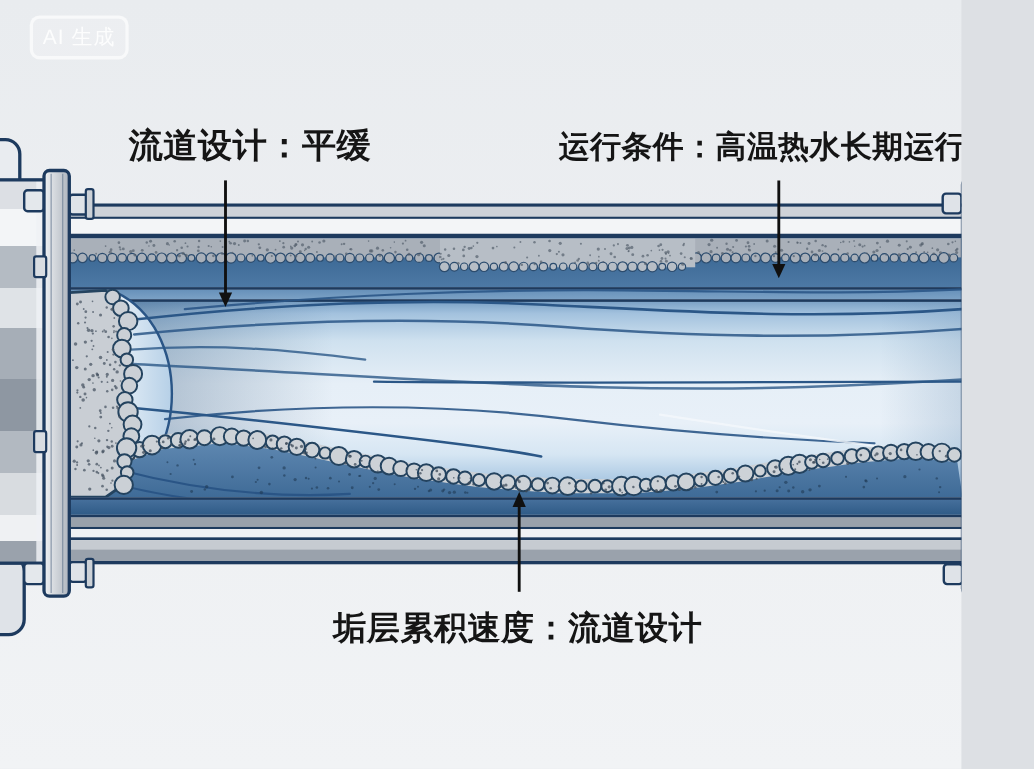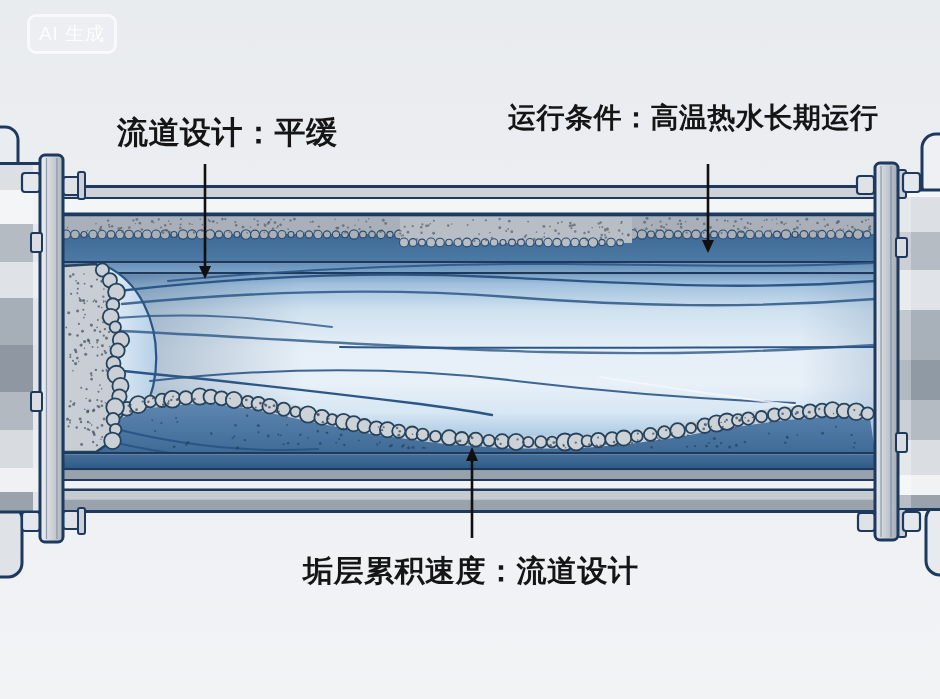--- a/index.html
+++ b/index.html
@@ -1,27 +1,27 @@
 <!DOCTYPE html>
 <html><head>
 <meta charset="utf-8">
 <style>
   html,body{margin:0;padding:0;background:#dde0e4;}
   .stage{
-    position:relative;width:940px;height:699px;overflow:hidden;
+    position:relative;width:874px;height:699px;overflow:hidden;
     background:linear-gradient(180deg,#e9ecef 0%,#edeff2 45%,#f1f3f5 100%);
     font-family:"Liberation Sans",sans-serif;
   }
   .stage svg{position:absolute;left:0;top:0;}
   .label{
     position:absolute;font-weight:700;color:#151515;white-space:nowrap;
     letter-spacing:0.5px;
   }
   .label-flow{left:117px;top:112px;font-size:31px;}
-  .label-operating{left:508px;top:99px;font-size:28px;}
+  .label-operating{left:508px;top:115px;font-size:28px;}
   .label-scale{left:303px;top:551px;font-size:30px;}
   .watermark{
     position:absolute;left:27px;top:14px;width:84px;height:34px;
     border:3px solid rgba(255,255,255,0.6);border-radius:9px;
     background:rgba(255,255,255,0.14);color:rgba(255,255,255,0.85);
     font-size:19px;font-weight:500;display:flex;align-items:center;justify-content:center;
     letter-spacing:1px;
   }
 </style>
 </head>

